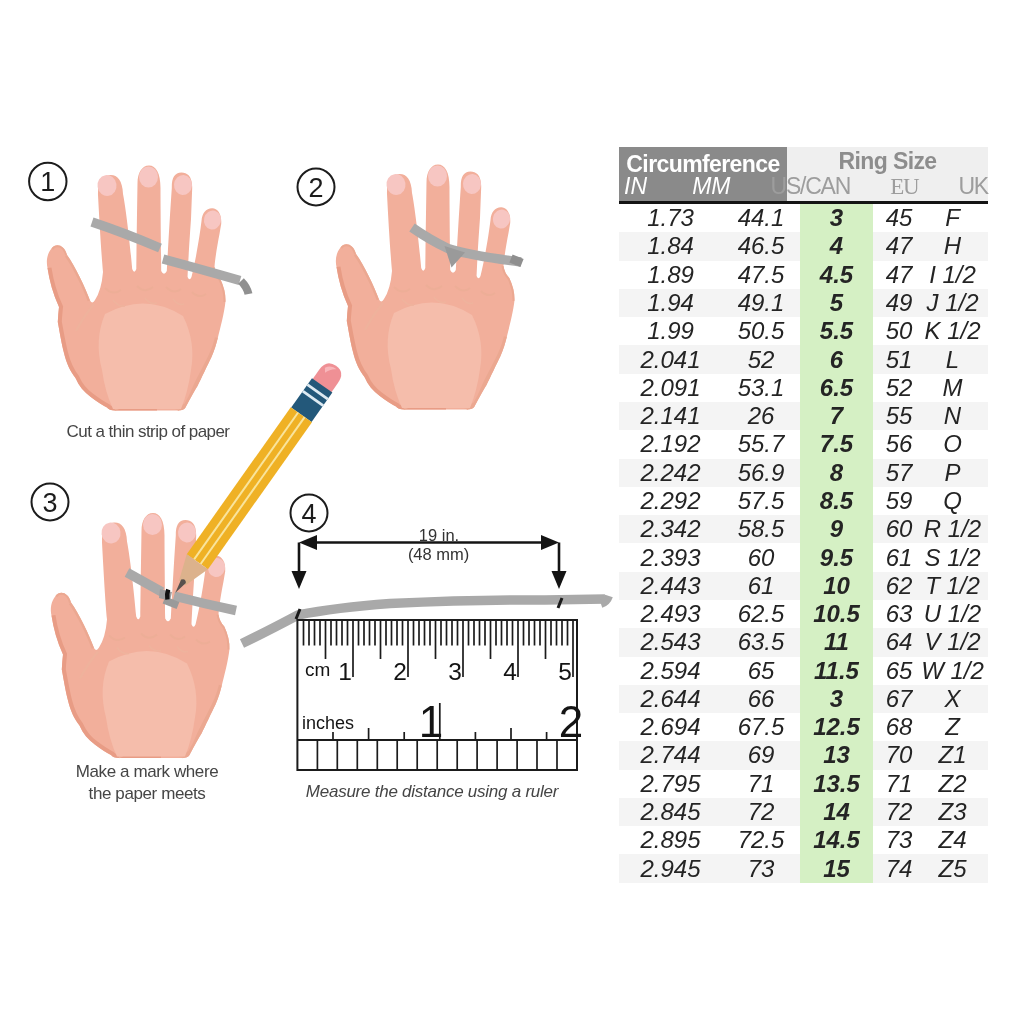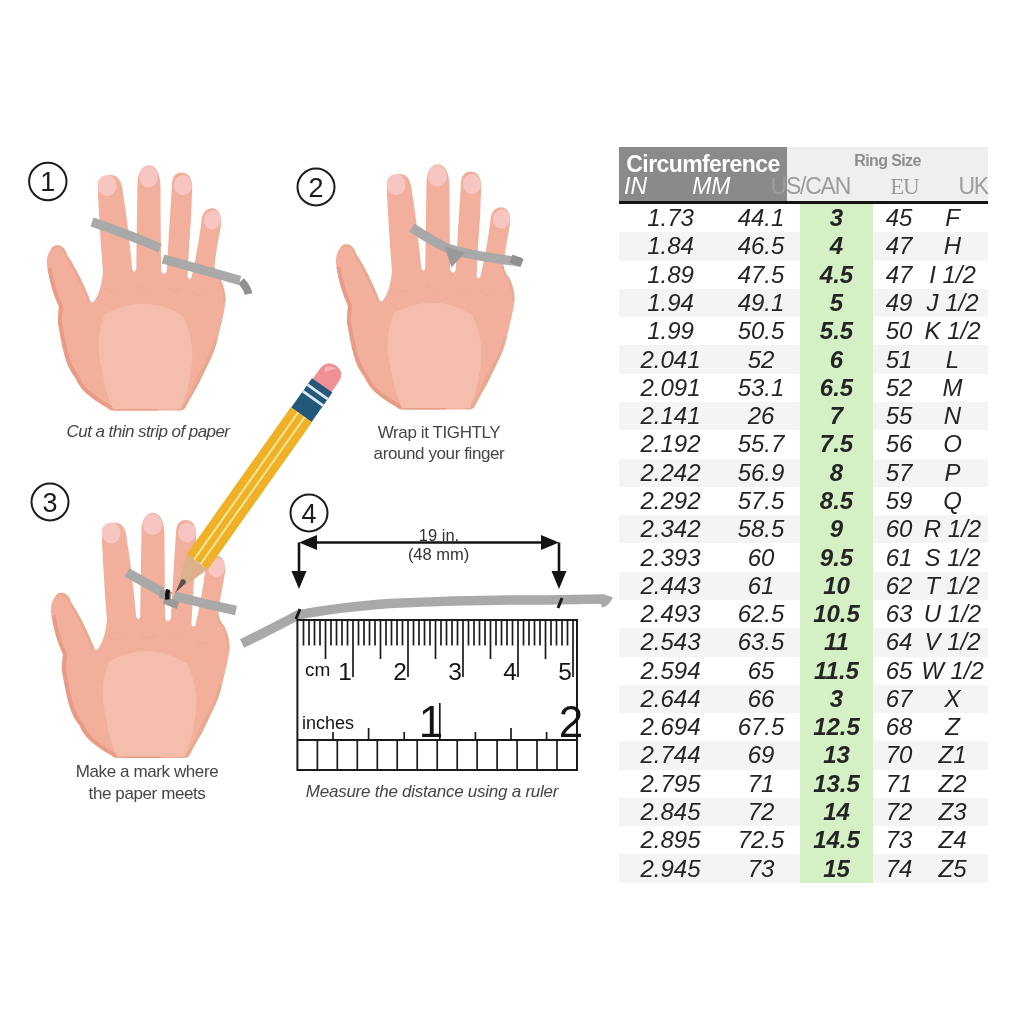--- a/index.html
+++ b/index.html
@@ -3,21 +3,21 @@
 <style>
 html,body{margin:0;padding:0;background:#ffffff;}
 #page{position:relative;width:1024px;height:1024px;overflow:hidden;background:#fff;
   font-family:"Liberation Sans",sans-serif;}
 .abs{position:absolute;}
 #tbl{position:absolute;left:619px;top:147px;width:369px;}
 #thead1{display:flex;height:25px;background:linear-gradient(90deg,#8a8a8a 168px,#efefef 168px);}
 #thead2{display:flex;height:29px;border-bottom:3px solid #141414;background:linear-gradient(90deg,#8a8a8a 168px,#efefef 168px);gap:40px;}
 #thead1 div,#thead2 div{display:flex;align-items:center;justify-content:center;}
 #thead1 .hc1{width:168px;font-weight:bold;font-size:23px;letter-spacing:-0.6px;color:#fff;padding-top:10px;}
-#thead1 .hc2{width:201px;font-weight:bold;font-size:16px;letter-spacing:-0.6px;color:#8d8d8d;padding-top:3px;}
+#thead1 .hc2{width:201px;font-weight:bold;font-size:23px;letter-spacing:-0.6px;color:#8d8d8d;padding-top:3px;}
 #thead2 .hc1{width:103px;font-style:italic;font-size:23px;color:#fff;}
 #thead2 .hc2{width:65px;font-style:italic;font-size:23px;color:#fff;}
 #thead2 .hc3{width:80px;font-size:23px;color:#9d9d9d;letter-spacing:-1.2px;}
 #thead2 .hc4{width:43px;font-size:23px;color:#9d9d9d;letter-spacing:-1.2px;font-family:Liberation Serif, serif;}
 #thead2 .hc5{width:68px;font-size:23px;color:#9d9d9d;letter-spacing:-1.2px;}
 .tr{display:flex;height:28.29px;font-size:24px;color:#242424;font-style:italic;}
 .tr div{display:flex;align-items:center;justify-content:center;white-space:nowrap;}
 .c1{width:103px;} .c2{width:78px;}
 .c3{width:73px;background:#d5f0c4;font-weight:bold;}
 .c4{width:52px;} .c5{width:55px;}
@@ -284,22 +284,21 @@
   <text x="302" y="729" font-size="18">inches</text>
   <text x="431" y="737" font-size="44" text-anchor="middle">1</text>
   <text x="571" y="737" font-size="44" text-anchor="middle">2</text>
 </g>
 <g fill="#333" font-size="16.5" text-anchor="middle">
   <text x="439" y="541">19 in.</text>
   <text x="438.6" y="560">(48 mm)</text>
 </g>
 </svg>
 
-<div class="cap" style="left:148px;top:420.5px;letter-spacing:-0.55px;font-style:italic;">Cut a thin strip of paper</div>
-<div class="cap" style="left:439px;top:421.5px;letter-spacing:-0.4px;">Wrap it TIGHTLY<br>around your finger</div>
+<div class="cap" style="left:148px;top:420.5px;letter-spacing:-0.55px;">Cut a thin strip of paper</div>
 <div class="cap" style="left:147px;top:761px;letter-spacing:-0.4px;">Make a mark where<br>the paper meets</div>
 <div class="cap" style="left:432px;top:780.5px;letter-spacing:-0.25px;font-style:italic;">Measure the distance using a ruler</div>
 
 <div id="tbl">
   <div id="thead1">
         <div class="hc1">Circumference</div>
         <div class="hc2">Ring Size</div>
       </div>
   <div id="thead2">
         <div class="hc1">IN</div>

